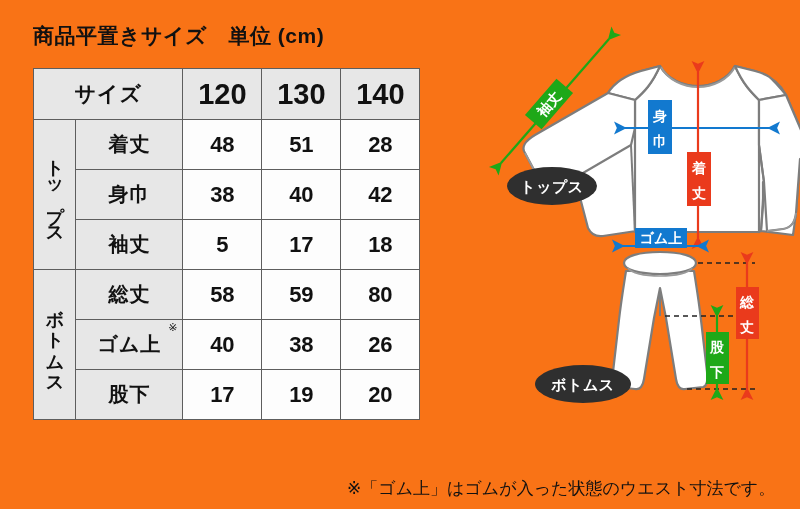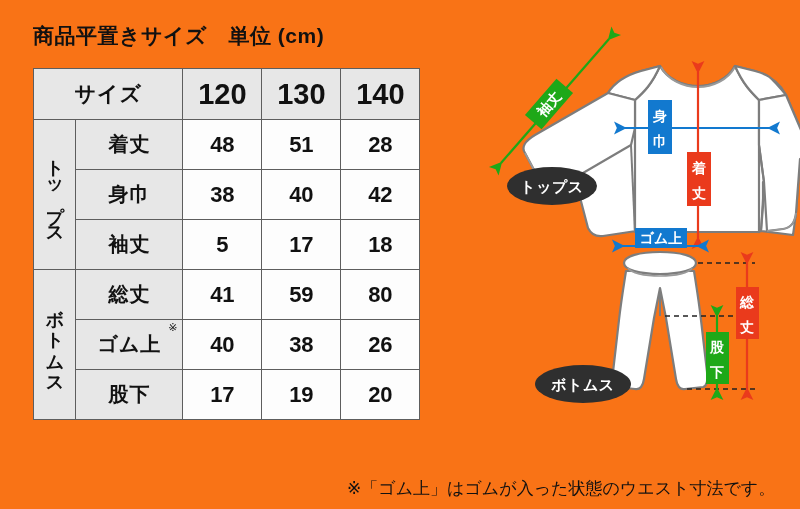--- a/index.html
+++ b/index.html
@@ -169,21 +169,21 @@
       <tr class="body-row">
         <td class="cell-label"><span class="label-inner">袖丈</span></td>
         <td class="cell-value">5</td>
         <td class="cell-value">17</td>
         <td class="cell-value">18</td>
       </tr>
 
       <tr class="body-row">
         <td class="cell-group" rowspan="3"><span class="group-inner">ボトムス</span></td>
         <td class="cell-label"><span class="label-inner">総丈</span></td>
-        <td class="cell-value">41</td>
+        <td class="cell-value">58</td>
         <td class="cell-value">59</td>
         <td class="cell-value">80</td>
       </tr>
       <tr class="body-row">
         <td class="cell-label"><span class="label-inner"><span>ゴム上</span><span class="kome-sup">※</span></span></td>
         <td class="cell-value">40</td>
         <td class="cell-value">38</td>
         <td class="cell-value">26</td>
       </tr>
       <tr class="body-row">

